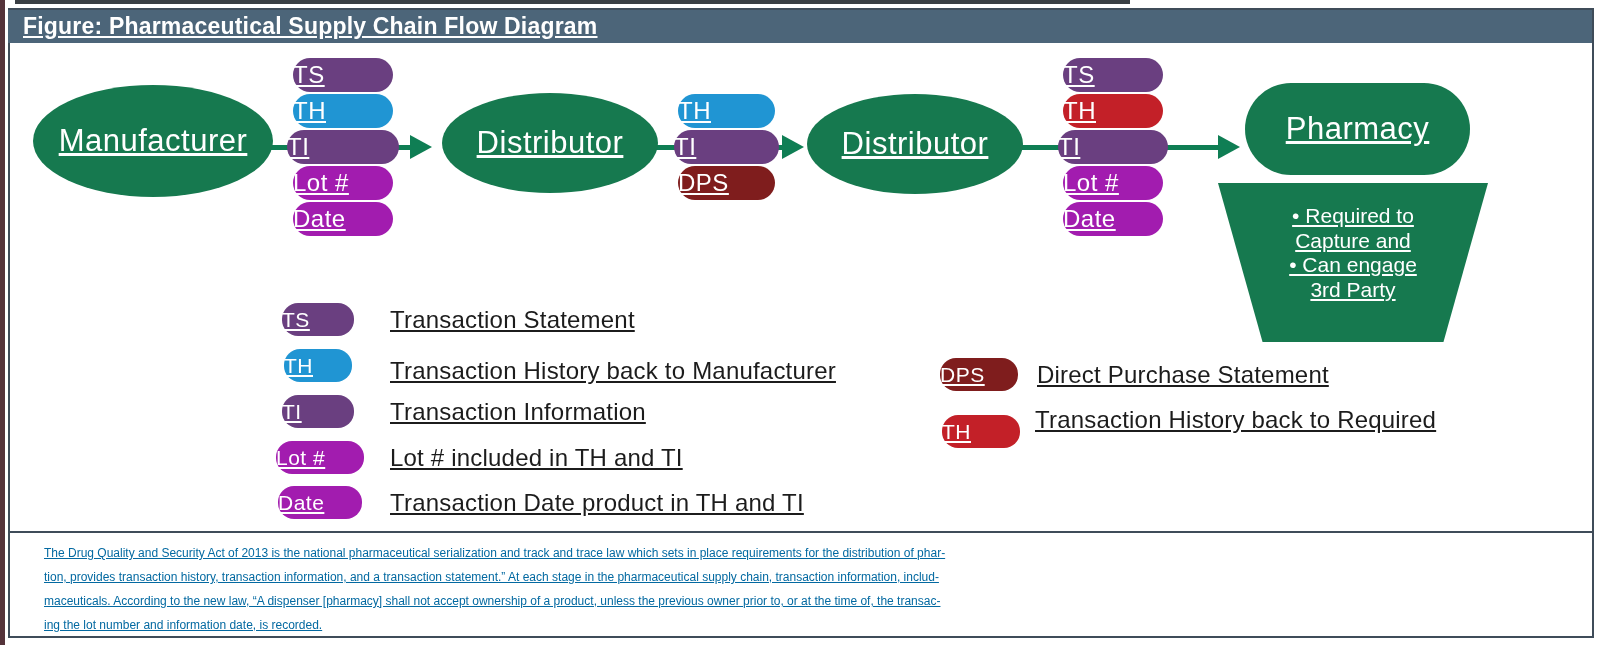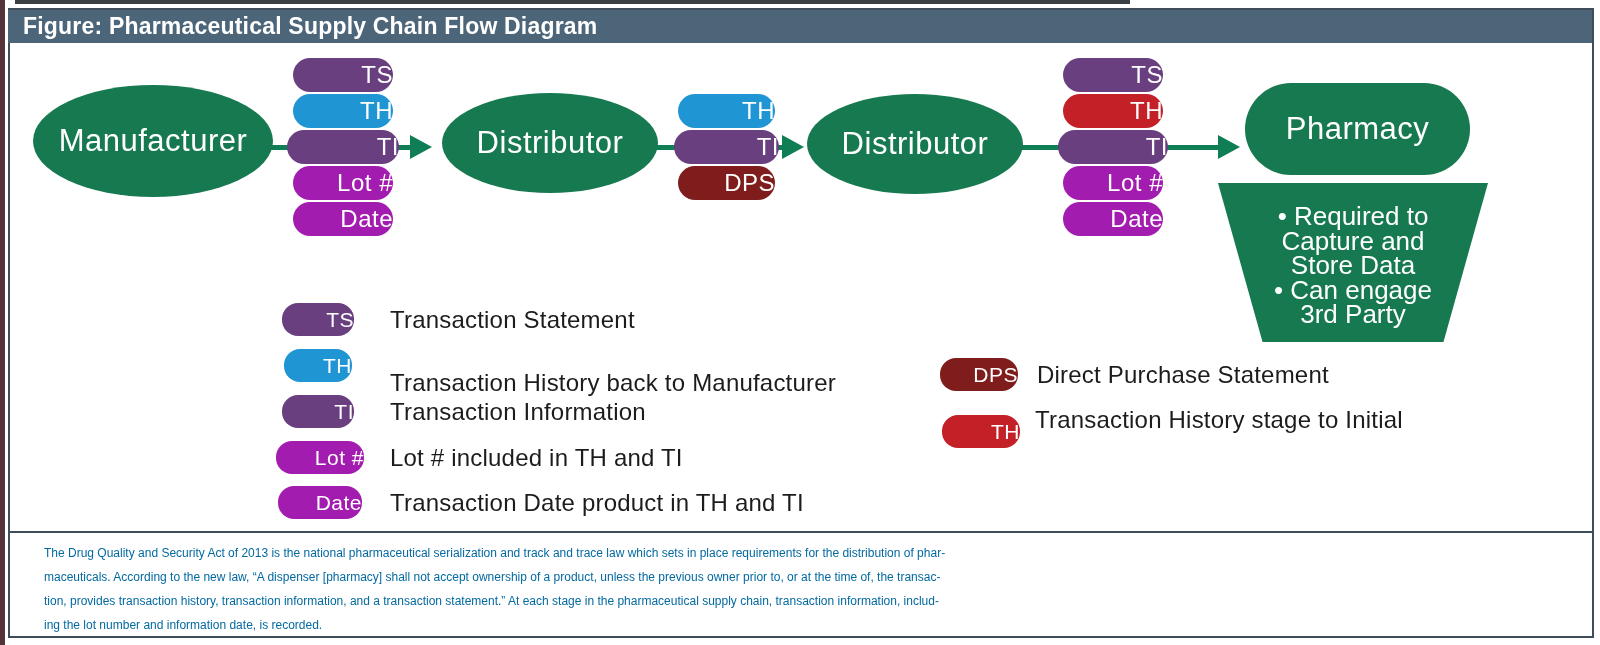--- a/index.html
+++ b/index.html
@@ -1,21 +1,21 @@
 <!DOCTYPE html>
 <html><head>
 <meta charset="utf-8">
 <style>
   html,body{margin:0;padding:0;}
   body{
     width:1600px;height:645px;position:relative;overflow:hidden;
     background:#ffffff;font-family:"Liberation Sans", sans-serif;
     -webkit-font-smoothing:antialiased;
   }
-  .abs{position:absolute;}
+  .abs{position:absolute;text-decoration:underline;}
   
   .edge-left{left:0;top:0;width:5px;height:645px;background:#54333a;}
   .edge-top{left:15px;top:0;width:1115px;height:4px;background:#3a3f44;}
   
   .figure-box{left:8px;top:8px;width:1582px;height:626px;border:2px solid #3f4c59;background:#fff;}
   .title-bar{
     left:8px;top:10px;width:1584px;height:33px;background:#4c6579;
     color:#fff;font-weight:bold;font-size:23px;line-height:33px;padding-left:15px;box-sizing:border-box;
     letter-spacing:0.2px;
   }
@@ -25,34 +25,34 @@
     display:flex;align-items:center;justify-content:center;
     font-size:31px;letter-spacing:0.5px;z-index:3;
   }
   .ellipse{border-radius:50%;}
   .rounded{border-radius:46px;}
   
   .aline{height:5px;top:145px;background:#0f7e54;z-index:1;}
   .ahead{width:0;height:0;top:135px;border-top:12px solid transparent;border-bottom:12px solid transparent;border-left:22px solid #0f7e54;z-index:1;}
   
   .badge{
-    height:34px;border-radius:17px;color:#fff;text-align:right;
+    height:34px;border-radius:17px;color:#fff;text-align:left;
     line-height:34px;font-size:24px;z-index:4;letter-spacing:0.5px;
   }
   .badge-sm{height:33px;border-radius:16px;line-height:33px;font-size:21px;}
   .c-purple{background:#6a3f80;}
   .c-blue{background:#2095d3;}
   .c-orange{background:#a21caf;}
   .c-red{background:#c32028;}
   .c-dps{background:#7f1d1d;}
   
   .trapezoid{
     left:1218px;top:183px;width:270px;height:159px;background:#16794f;
     clip-path:polygon(0 0, 100% 0, 83.5% 100%, 16.5% 100%);
-    color:#fff;text-align:center;font-size:26px;line-height:24.5px;
+    color:#fff;text-align:center;font-size:21px;line-height:24.5px;
     padding-top:21px;box-sizing:border-box;z-index:2;
   }
   
   .legend-label{font-size:24px;color:#1c1c1c;letter-spacing:0.2px;}
   .legend-label.vcenter{line-height:33px;}
   .legend-label-2line{font-size:24px;color:#1c1c1c;line-height:29px;letter-spacing:0.2px;}
   
   .footer-divider{left:8px;top:531px;width:1584px;height:2px;background:#3f4c59;}
   .footer-text{
     left:28px;top:533px;width:1580px;height:99px;box-sizing:border-box;
@@ -92,47 +92,46 @@
 
 <div class="abs badge c-purple" style="left:1063px;top:58px;width:100px;">TS</div>
 <div class="abs badge c-red" style="left:1063px;top:94px;width:100px;">TH</div>
 <div class="abs badge c-purple" style="left:1058px;top:130px;width:110px;">TI</div>
 <div class="abs badge c-orange" style="left:1063px;top:166px;width:100px;">Lot #</div>
 <div class="abs badge c-orange" style="left:1063px;top:202px;width:100px;">Date</div>
 
 <div class="abs trapezoid">
   <div>• Required to</div>
   <div>Capture and</div>
-  <div>Store Data</div>
   <div>• Can engage</div>
   <div>3rd Party</div>
 </div>
 
 <div class="abs badge badge-sm c-purple" style="left:282px;top:303px;width:72px;">TS</div>
 <div class="abs legend-label vcenter" style="left:390px;top:303px;">Transaction Statement</div>
 
 <div class="abs badge badge-sm c-blue" style="left:284px;top:349px;width:68px;">TH</div>
-<div class="abs legend-label vcenter" style="left:390px;top:366px;text-align:center;">Transaction History back to Manufacturer</div>
+<div class="abs legend-label vcenter" style="left:390px;top:354px;text-align:center;">Transaction History back to Manufacturer</div>
 
 <div class="abs badge badge-sm c-purple" style="left:282px;top:395px;width:72px;">TI</div>
 <div class="abs legend-label vcenter" style="left:390px;top:395px;">Transaction Information</div>
 
 <div class="abs badge badge-sm c-orange" style="left:276px;top:441px;width:88px;">Lot #</div>
 <div class="abs legend-label vcenter" style="left:390px;top:441px;">Lot # included in TH and TI</div>
 
 <div class="abs badge badge-sm c-orange" style="left:278px;top:486px;width:84px;">Date</div>
 <div class="abs legend-label vcenter" style="left:390px;top:486px;">Transaction Date product in TH and TI</div>
 
 <div class="abs badge badge-sm c-dps" style="left:940px;top:358px;width:78px;">DPS</div>
 <div class="abs legend-label vcenter" style="left:1037px;top:358px;">Direct Purchase Statement</div>
 
 <div class="abs badge badge-sm c-red" style="left:942px;top:415px;width:78px;">TH</div>
 <div class="abs legend-label-2line" style="left:1035px;top:405px;">
-  <div>Transaction History stage to Initial</div>
+  <div>Transaction History back to Required</div>
 </div>
 
 <div class="abs footer-divider"></div>
 <div class="abs footer-text">
   <div>The Drug Quality and Security Act of 2013 is the national pharmaceutical serialization and track and trace law which sets in place requirements for the distribution of phar-</div>
+  <div>tion, provides transaction history, transaction information, and a transaction statement.” At each stage in the pharmaceutical supply chain, transaction information, includ-</div>
   <div>maceuticals. According to the new law, “A dispenser [pharmacy] shall not accept ownership of a product, unless the previous owner prior to, or at the time of, the transac-</div>
-  <div>tion, provides transaction history, transaction information, and a transaction statement.” At each stage in the pharmaceutical supply chain, transaction information, includ-</div>
   <div>ing the lot number and information date, is recorded.</div>
 </div>
 
 </body></html>

